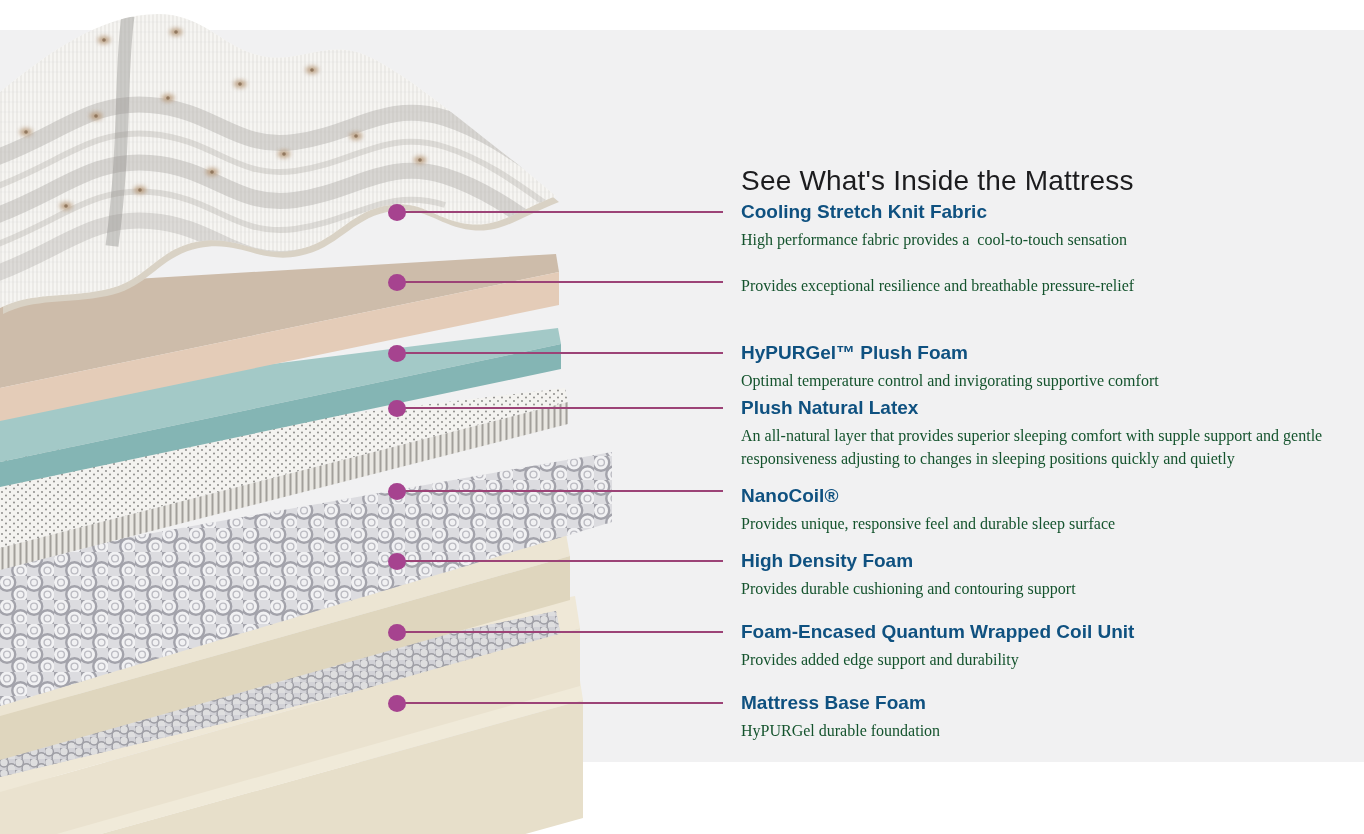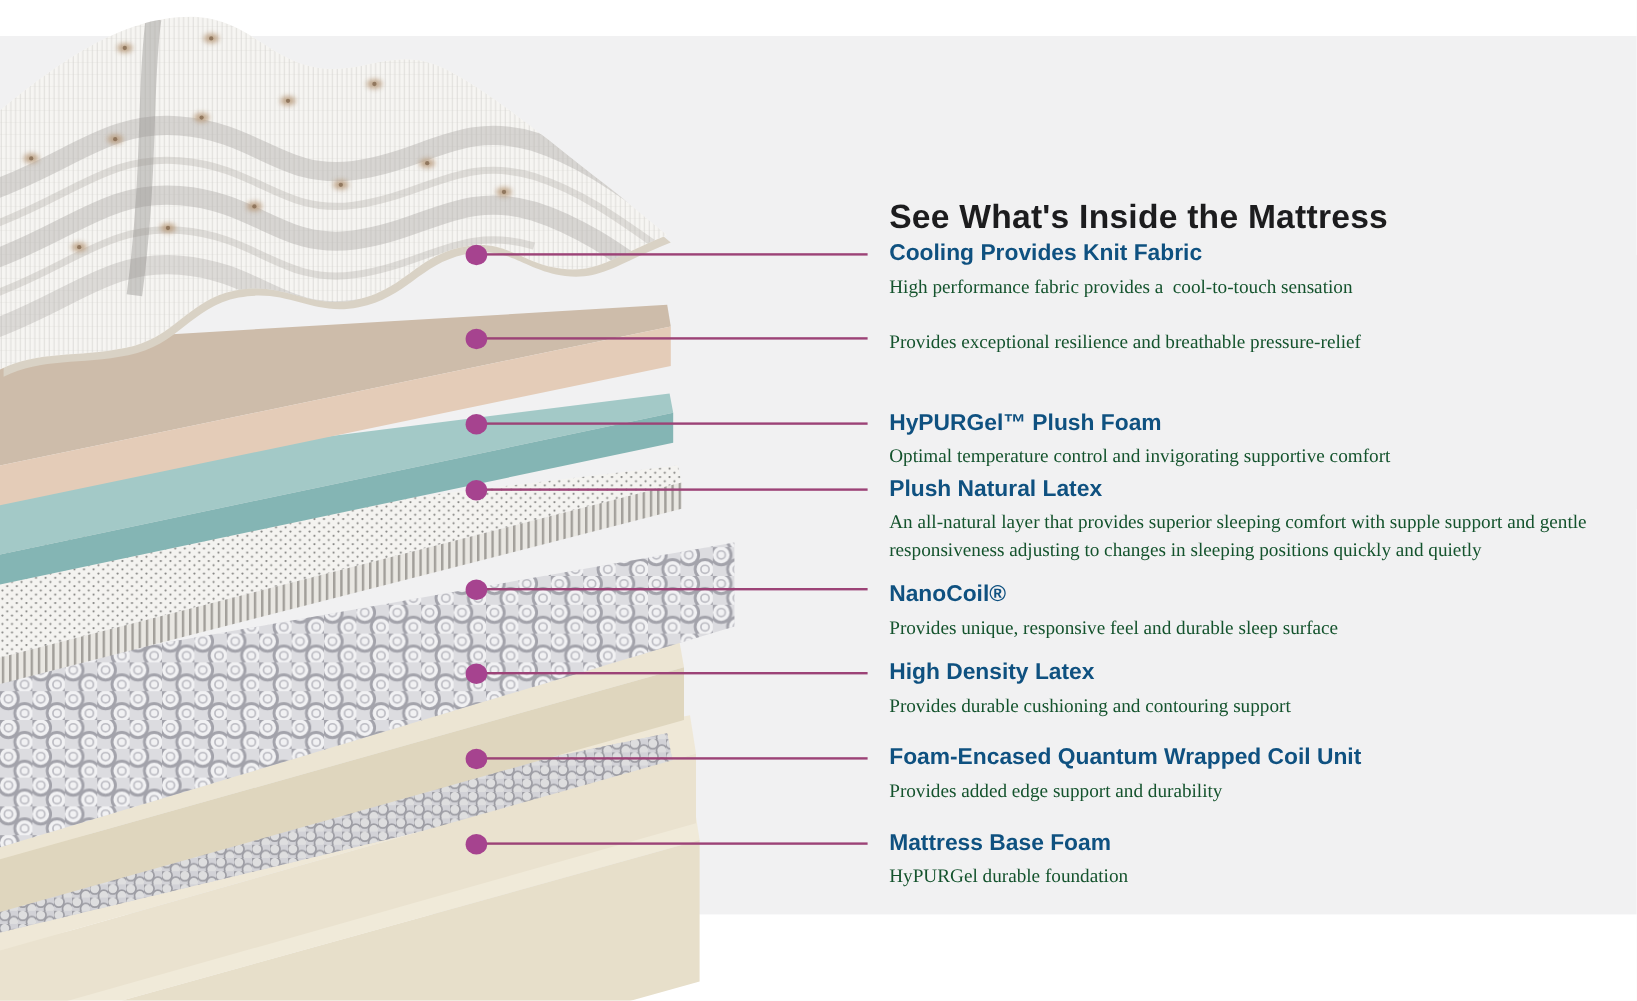--- a/index.html
+++ b/index.html
@@ -7,21 +7,21 @@
     width:1364px;height:834px;position:relative;overflow:hidden;
     background:#ffffff;
     font-family:"Liberation Sans",sans-serif;
   }
   .panel{position:absolute;left:0;top:30px;width:1364px;height:732px;background:#f1f1f2;}
   .mattress{position:absolute;left:0;top:0;}
   .connector-line{position:absolute;left:397px;width:326px;height:2px;background:#9c4377;}
   .marker-dot{position:absolute;left:388px;width:18px;height:17px;border-radius:50%;background:#a6438f;}
   .page-title{
     position:absolute;left:741px;top:146px;width:620px;
-    font-size:28px;font-weight:700;color:#1c1c1e;letter-spacing:.2px;
+    font-size:28px;font-weight:400;color:#1c1c1e;letter-spacing:.2px;
   }
   .item{position:absolute;left:741px;width:622px;}
   .item-title{font-size:19px;font-weight:700;color:#0f5180;line-height:24px;}
   .item-desc{
     font-family:"Liberation Serif",serif;font-size:16px;color:#14532d;
     margin-top:4px;line-height:23px;white-space:pre-wrap;
   }
 </style>
 </head>
 <body>
@@ -162,40 +162,40 @@
 <div class="marker-dot" style="top:345px"></div>
 <div class="marker-dot" style="top:400px"></div>
 <div class="marker-dot" style="top:483px"></div>
 <div class="marker-dot" style="top:553px"></div>
 <div class="marker-dot" style="top:624px"></div>
 <div class="marker-dot" style="top:695px"></div>
 
 <h1 class="page-title">See What's Inside the Mattress</h1>
 
 <div class="item" style="top:200px">
-  <div class="item-title">Cooling Provides Knit Fabric</div>
+  <div class="item-title">Cooling Stretch Knit Fabric</div>
   <div class="item-desc">High performance fabric provides a  cool-to-touch sensation</div>
 </div>
 <div class="item" style="top:270px">
   <div class="item-desc">Provides exceptional resilience and breathable pressure-relief</div>
 </div>
 <div class="item" style="top:341px">
   <div class="item-title">HyPURGel™ Plush Foam</div>
   <div class="item-desc">Optimal temperature control and invigorating supportive comfort</div>
 </div>
 <div class="item" style="top:396px">
   <div class="item-title">Plush Natural Latex</div>
   <div class="item-desc">An all-natural layer that provides superior sleeping comfort with supple support and gentle responsiveness adjusting to changes in sleeping positions quickly and quietly</div>
 </div>
 <div class="item" style="top:484px">
   <div class="item-title">NanoCoil®</div>
   <div class="item-desc">Provides unique, responsive feel and durable sleep surface</div>
 </div>
 <div class="item" style="top:549px">
-  <div class="item-title">High Density Latex</div>
+  <div class="item-title">High Density Foam</div>
   <div class="item-desc">Provides durable cushioning and contouring support</div>
 </div>
 <div class="item" style="top:620px">
   <div class="item-title">Foam-Encased Quantum Wrapped Coil Unit</div>
   <div class="item-desc">Provides added edge support and durability</div>
 </div>
 <div class="item" style="top:691px">
   <div class="item-title">Mattress Base Foam</div>
   <div class="item-desc">HyPURGel durable foundation</div>
 </div>

